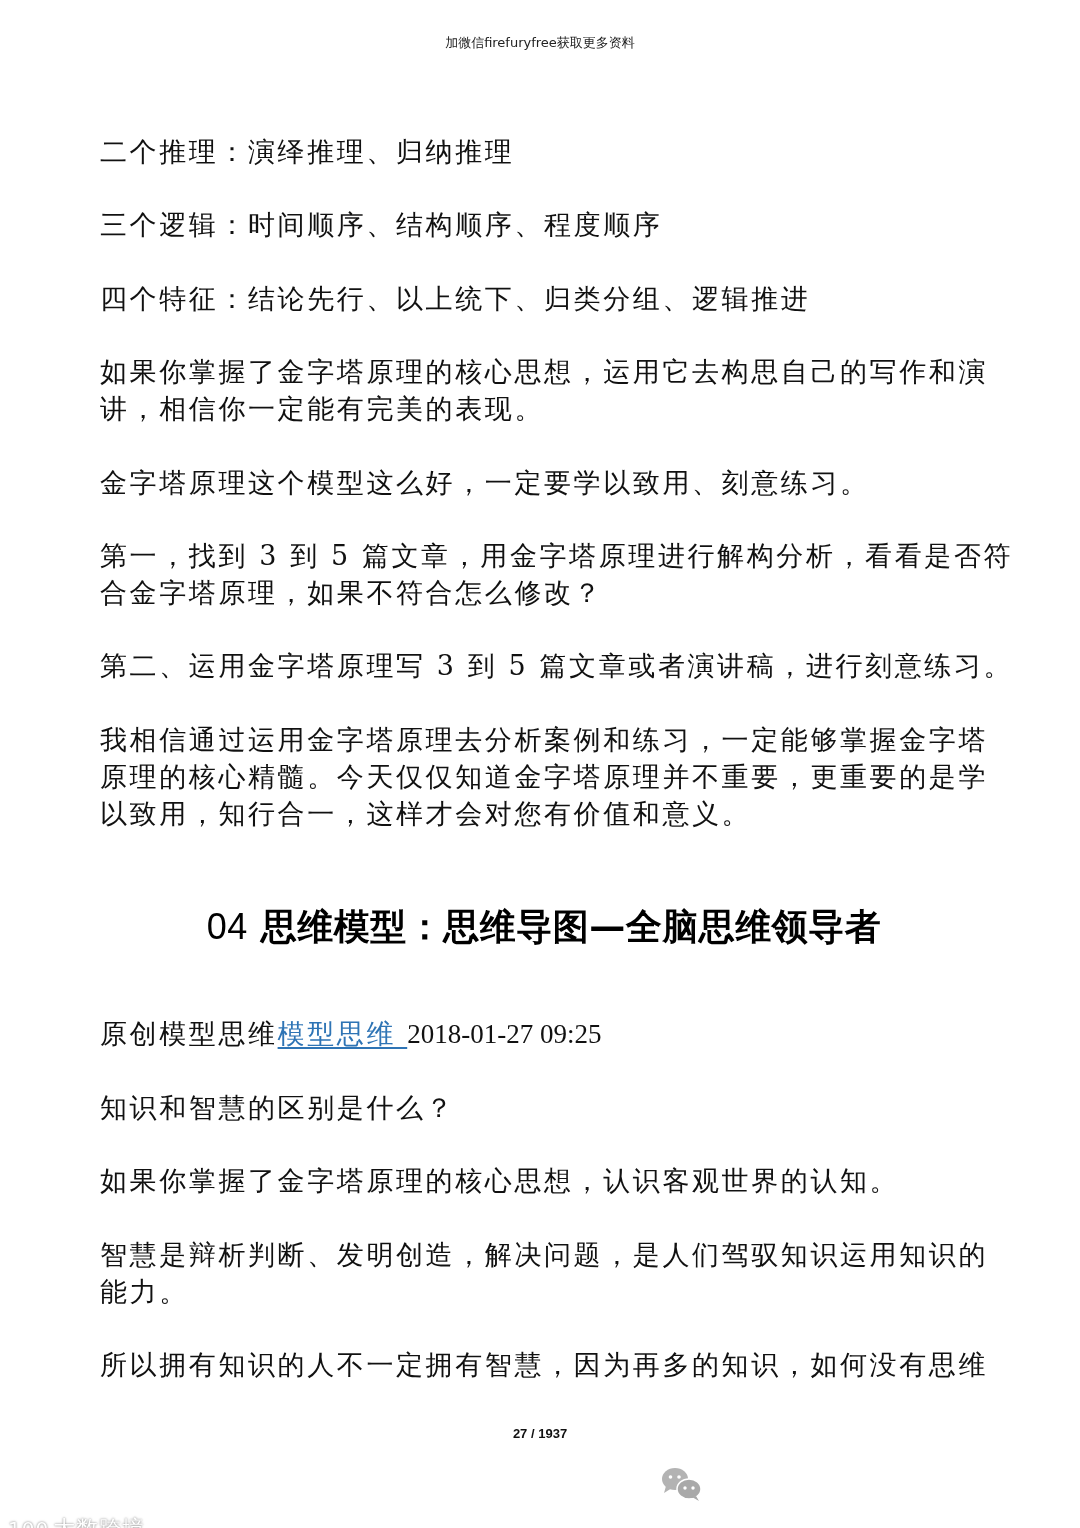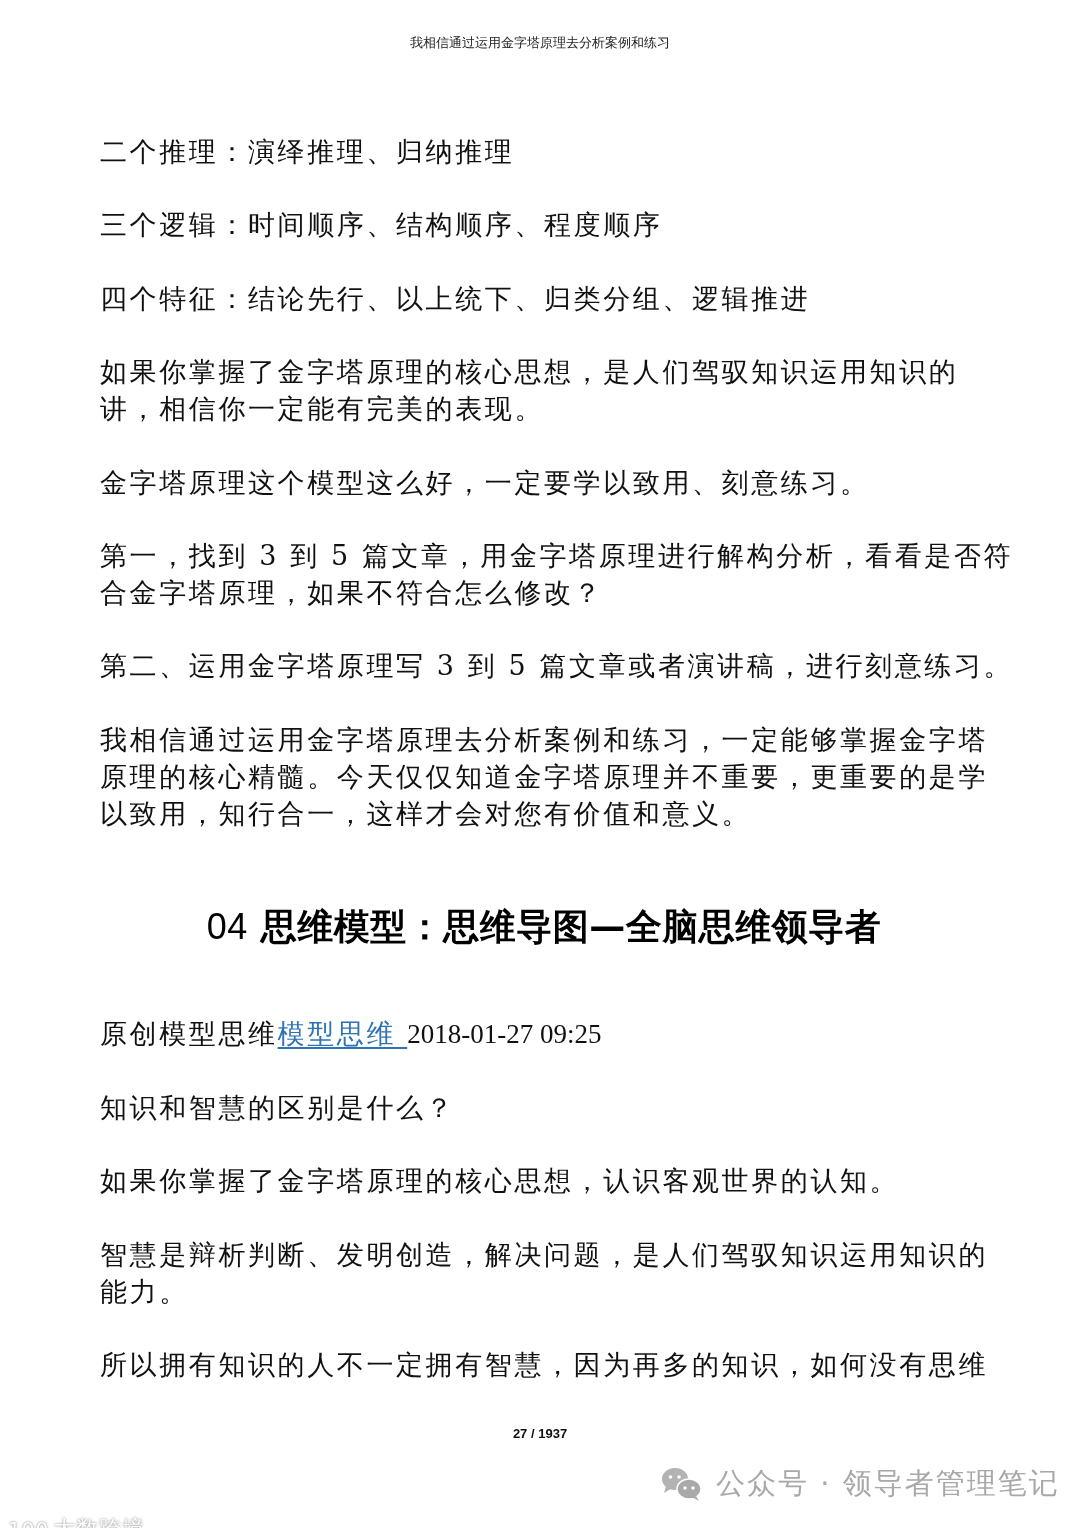--- a/index.html
+++ b/index.html
@@ -115,29 +115,29 @@
   }
   .wm-left .logo {
     font-family: "DejaVu Sans", sans-serif;
     font-size: 20px;
     margin-right: 4px;
   }
 </style>
 </head>
 <body>
 
-<div class="header-note">我相信通过运用金字塔原理去分析案例和练习</div>
+<div class="header-note">加微信firefuryfree获取更多资料</div>
 
 <div class="content">
 
   <div class="p" style="top:133px">二个推理：演绎推理、归纳推理</div>
   <div class="p" style="top:206px">三个逻辑：时间顺序、结构顺序、程度顺序</div>
   <div class="p" style="top:280px">四个特征：结论先行、以上统下、归类分组、逻辑推进</div>
 
-  <div class="p" style="top:353px">如果你掌握了金字塔原理的核心思想，是人们驾驭知识运用知识的</div>
+  <div class="p" style="top:353px">如果你掌握了金字塔原理的核心思想，运用它去构思自己的写作和演</div>
   <div class="p" style="top:390px">讲，相信你一定能有完美的表现。</div>
 
   <div class="p" style="top:464px">金字塔原理这个模型这么好，一定要学以致用、刻意练习。</div>
 
   <div class="p" style="top:537px">第一，找到 3 到 5 篇文章，用金字塔原理进行解构分析，看看是否符</div>
   <div class="p" style="top:574px">合金字塔原理，如果不符合怎么修改？</div>
 
   <div class="p" style="top:647px">第二、运用金字塔原理写 3 到 5 篇文章或者演讲稿，进行刻意练习。</div>
 
   <div class="p" style="top:721px">我相信通过运用金字塔原理去分析案例和练习，一定能够掌握金字塔</div>
@@ -168,19 +168,18 @@
       <ellipse cx="15" cy="13" rx="13" ry="11" fill="#b3b3b3"></ellipse>
       <polygon points="6,20 4,27 12,22" fill="#b3b3b3"></polygon>
       <circle cx="10.5" cy="11" r="1.8" fill="#fff"></circle>
       <circle cx="19" cy="11" r="1.8" fill="#fff"></circle>
       <ellipse cx="29" cy="23" rx="12" ry="10" fill="#a9a9a9" stroke="#fff" stroke-width="1.5"></ellipse>
       <polygon points="36,30 39,35 32,31" fill="#a9a9a9"></polygon>
       <circle cx="25" cy="22" r="1.7" fill="#fff"></circle>
       <circle cx="33" cy="22" r="1.7" fill="#fff"></circle>
     </svg>
   </span>
-  <span>公众号 · 领导者管理笔记</span>
 </div>
 
 <div class="wm-left">
   <span class="logo">100</span>
   <span>大数跨境</span>
 </div>
 
 </body></html>

